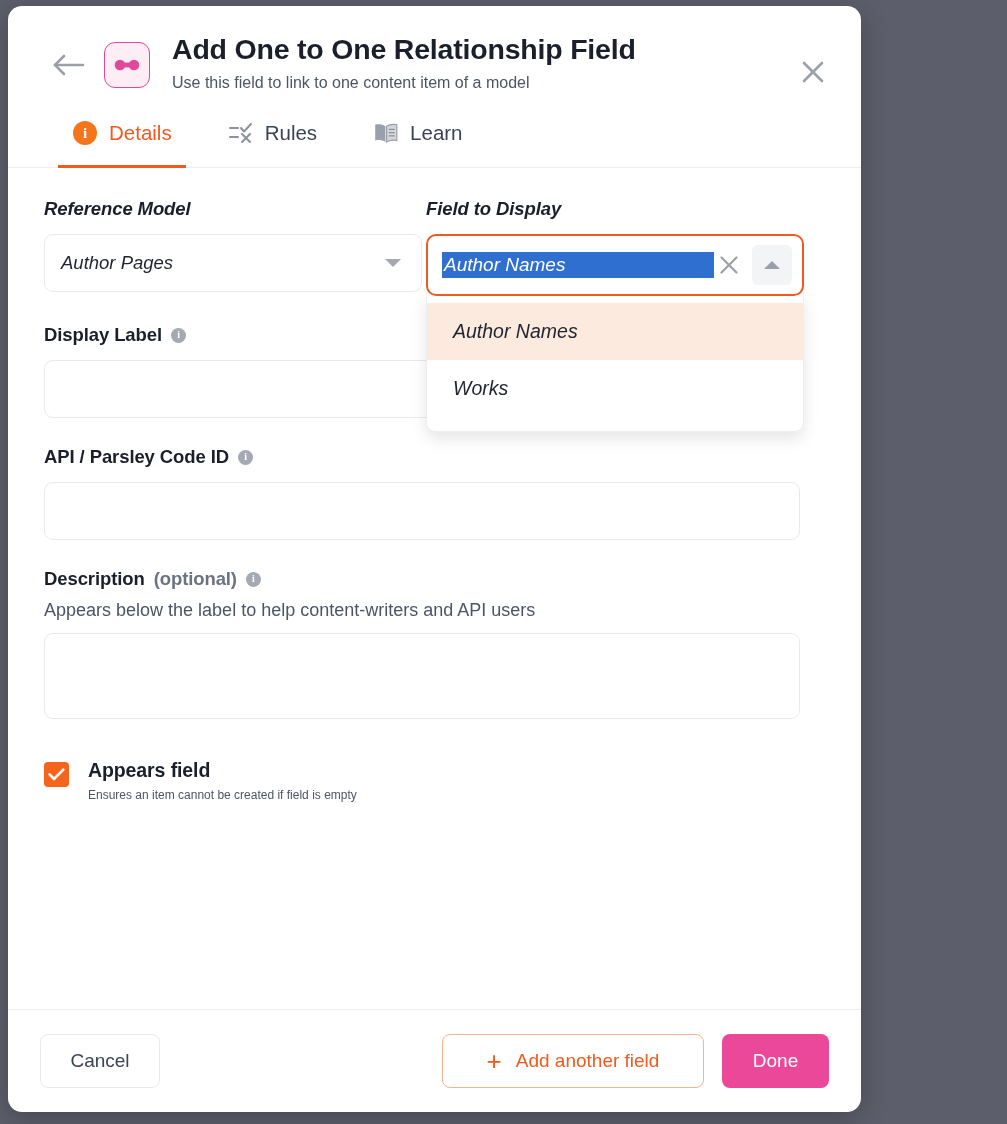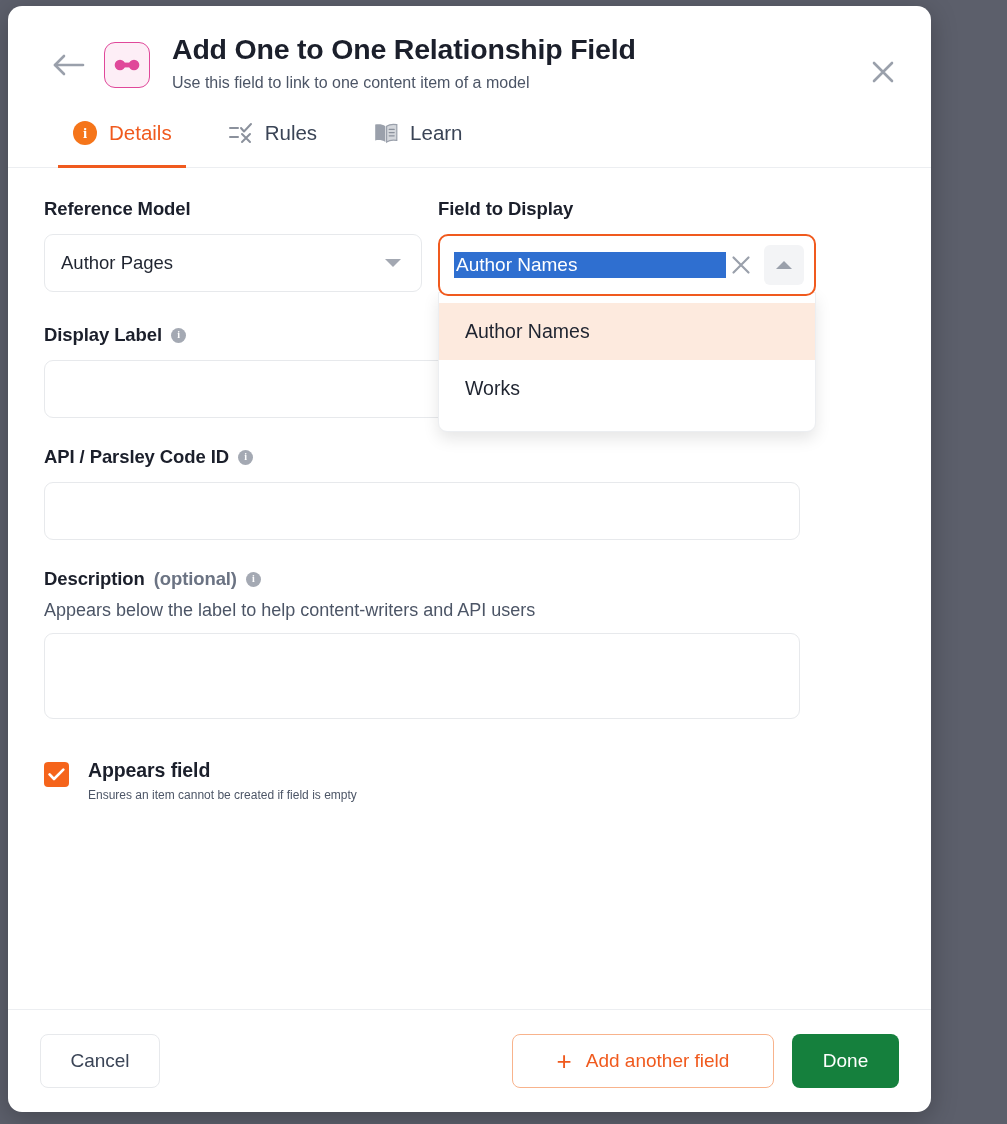--- a/index.html
+++ b/index.html
@@ -10,21 +10,21 @@
     font-family: "Liberation Sans", sans-serif;
     background: #5c5f6b;
   }
   .backdrop {
     position: absolute; inset: 0;
     background: #5c5f6b;
   }
   .modal {
     position: absolute;
     left: 8px; top: 6px;
-    width: 923px; height: 1106px;
+    width: 853px; height: 1106px;
     background: #ffffff;
     border-radius: 14px;
     box-shadow: 0 6px 26px rgba(0,0,0,0.25);
     overflow: hidden;
   }
 
   
   .header {
     position: relative;
     padding: 28px 30px 0 30px;
@@ -113,21 +113,22 @@
     line-height: 1;
   }
 
   
   .body {
     padding: 30px 36px 0 36px;
     position: relative;
   }
   .row-2 {
     display: flex;
-    gap: 16px;
+    gap: 4px;
+    font-style: italic;
   }
   .col {
     width: 378px;
   }
   .col.right { margin-left: 0; }
 
   .field-label {
     font-size: 18.5px;
     font-weight: 700;
     color: #1b1f2b;
@@ -314,21 +315,21 @@
     gap: 14px;
     min-width: 262px;
     margin-right: 18px;
   }
   .btn-add .plus {
     font-size: 26px;
     line-height: 0.8;
     font-weight: 400;
   }
   .btn-done {
-    background: #15803d;
+    background: #ec4899;
     color: #fff;
     min-width: 107px;
     border: none;
   }
 </style>
 </head>
 <body>
 
 <div class="backdrop"></div>
 

